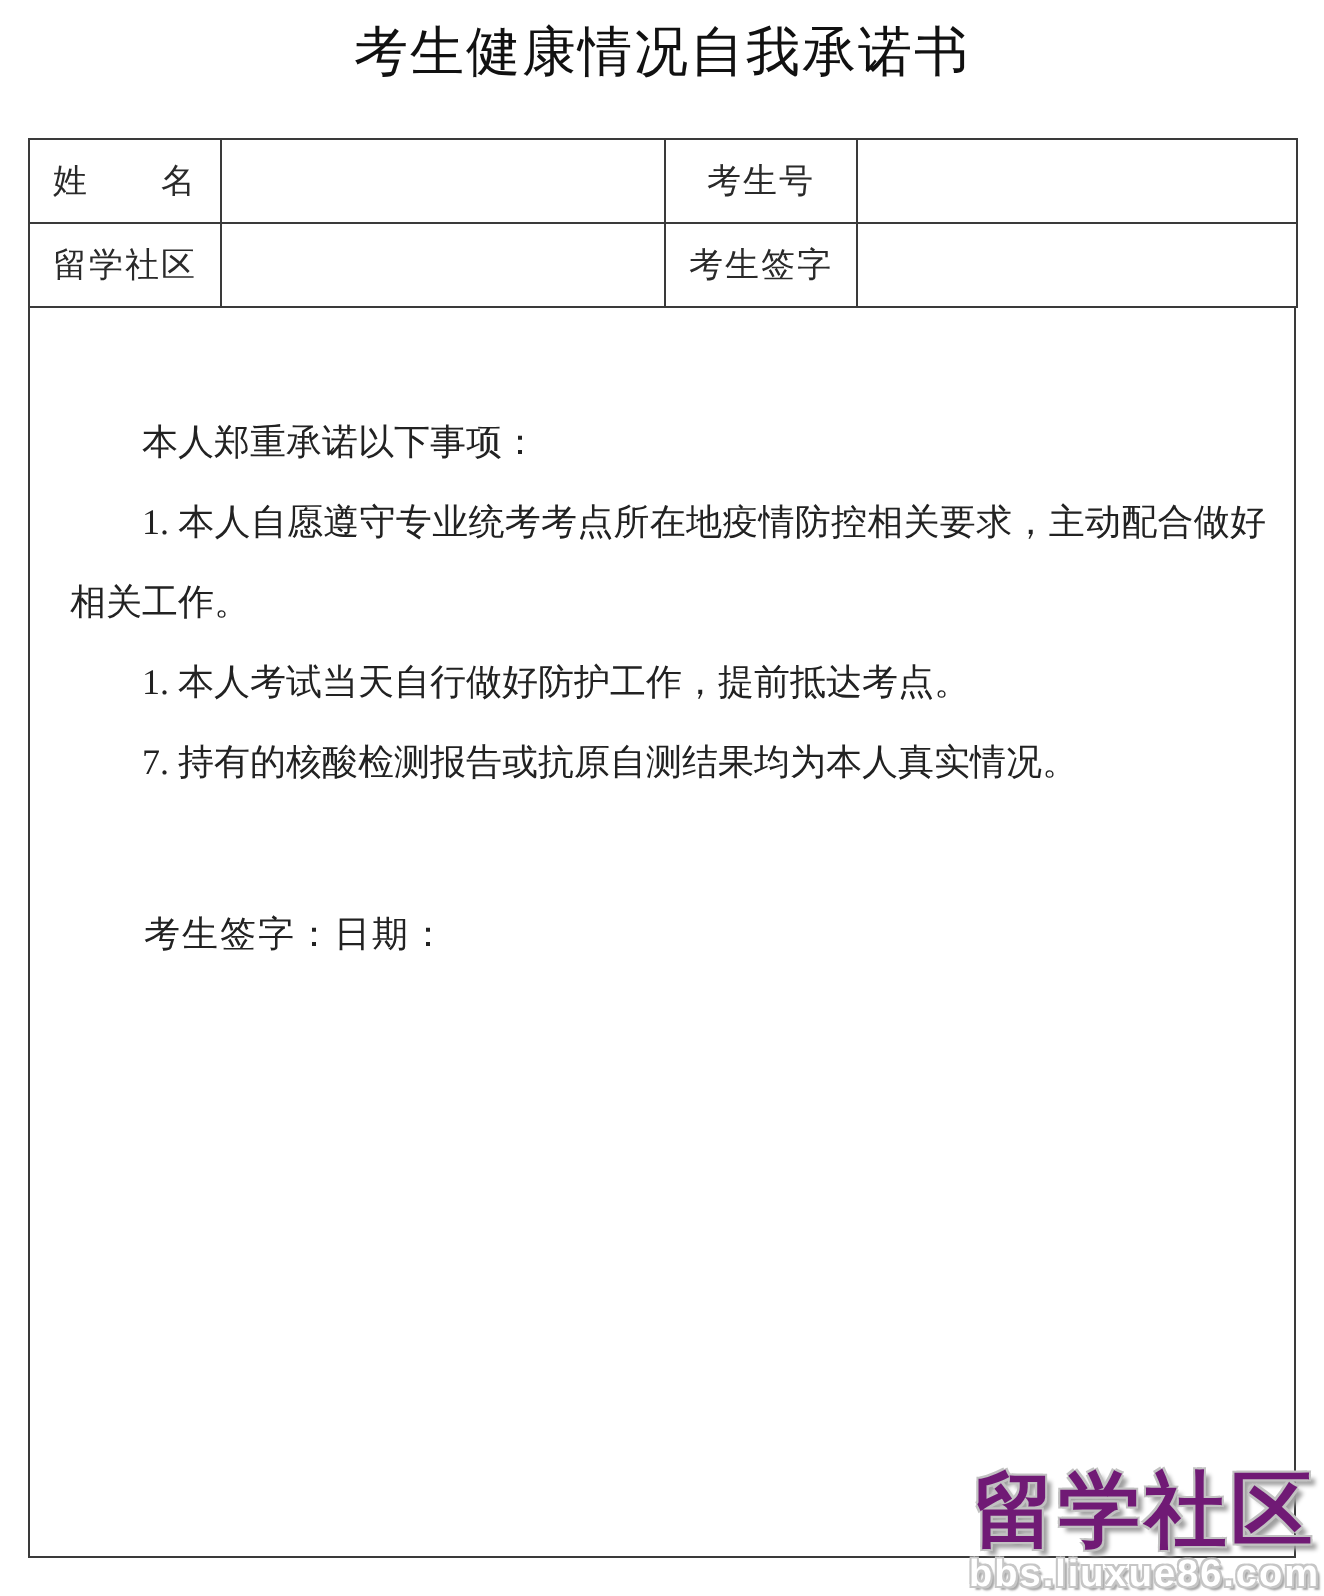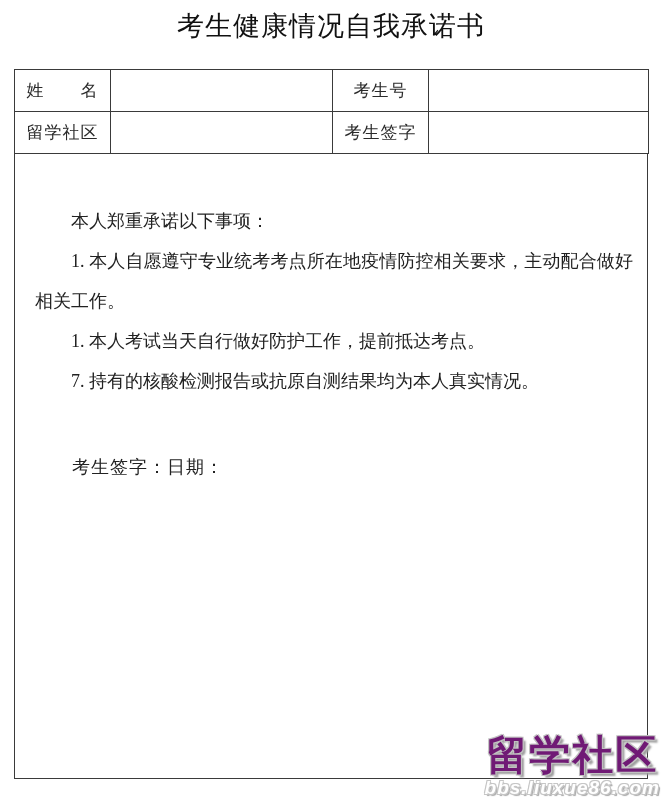--- a/index.html
+++ b/index.html
@@ -82,21 +82,20 @@
     display: block;
     margin-top: 2px;
     font-size: 19px;
     font-weight: bold;
     letter-spacing: 1px;
     color: #ffffff;
     text-shadow:
       -1px -1px 0 #c6c6c6, 1px -1px 0 #c6c6c6,
       -1px 1px 0 #c6c6c6, 1px 1px 0 #c6c6c6,
       2px 2px 1px #a8a8a8;
-    font-style: italic;
   }
 </style>
 </head>
 <body>
 
 <div class="page">
 
   <h1 class="doc-title">考生健康情况自我承诺书</h1>
 
   <table class="form-table">

